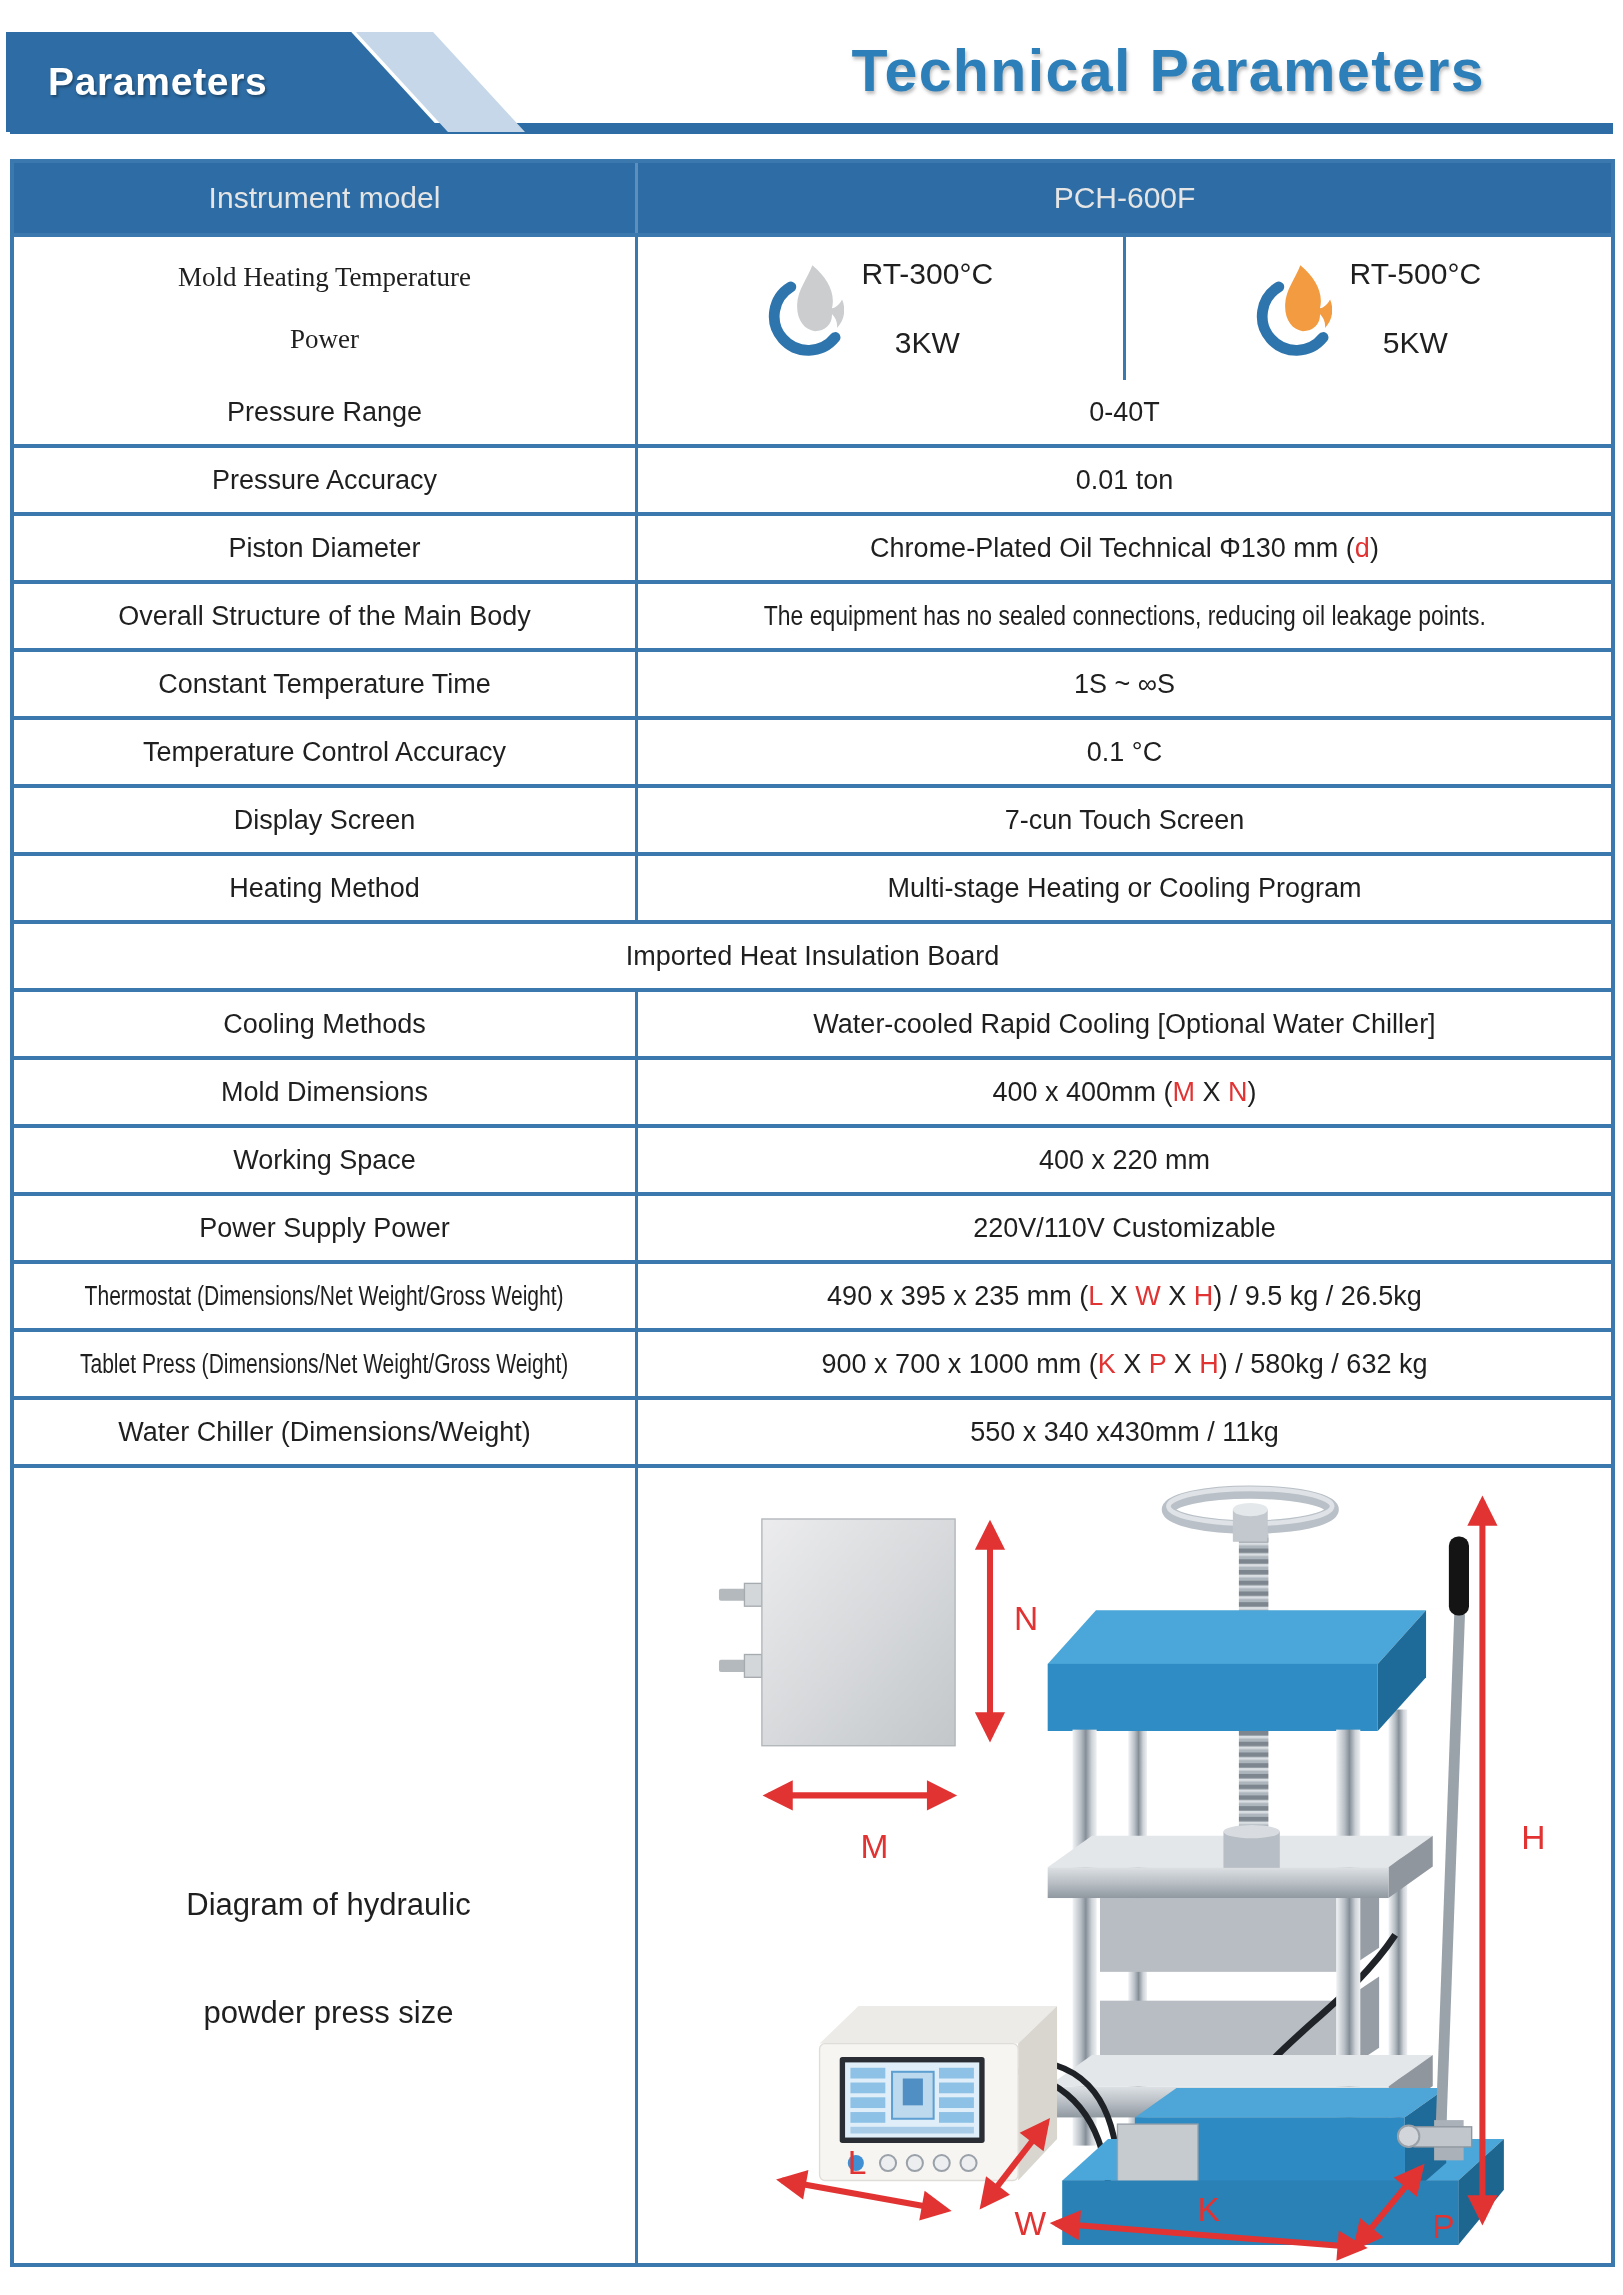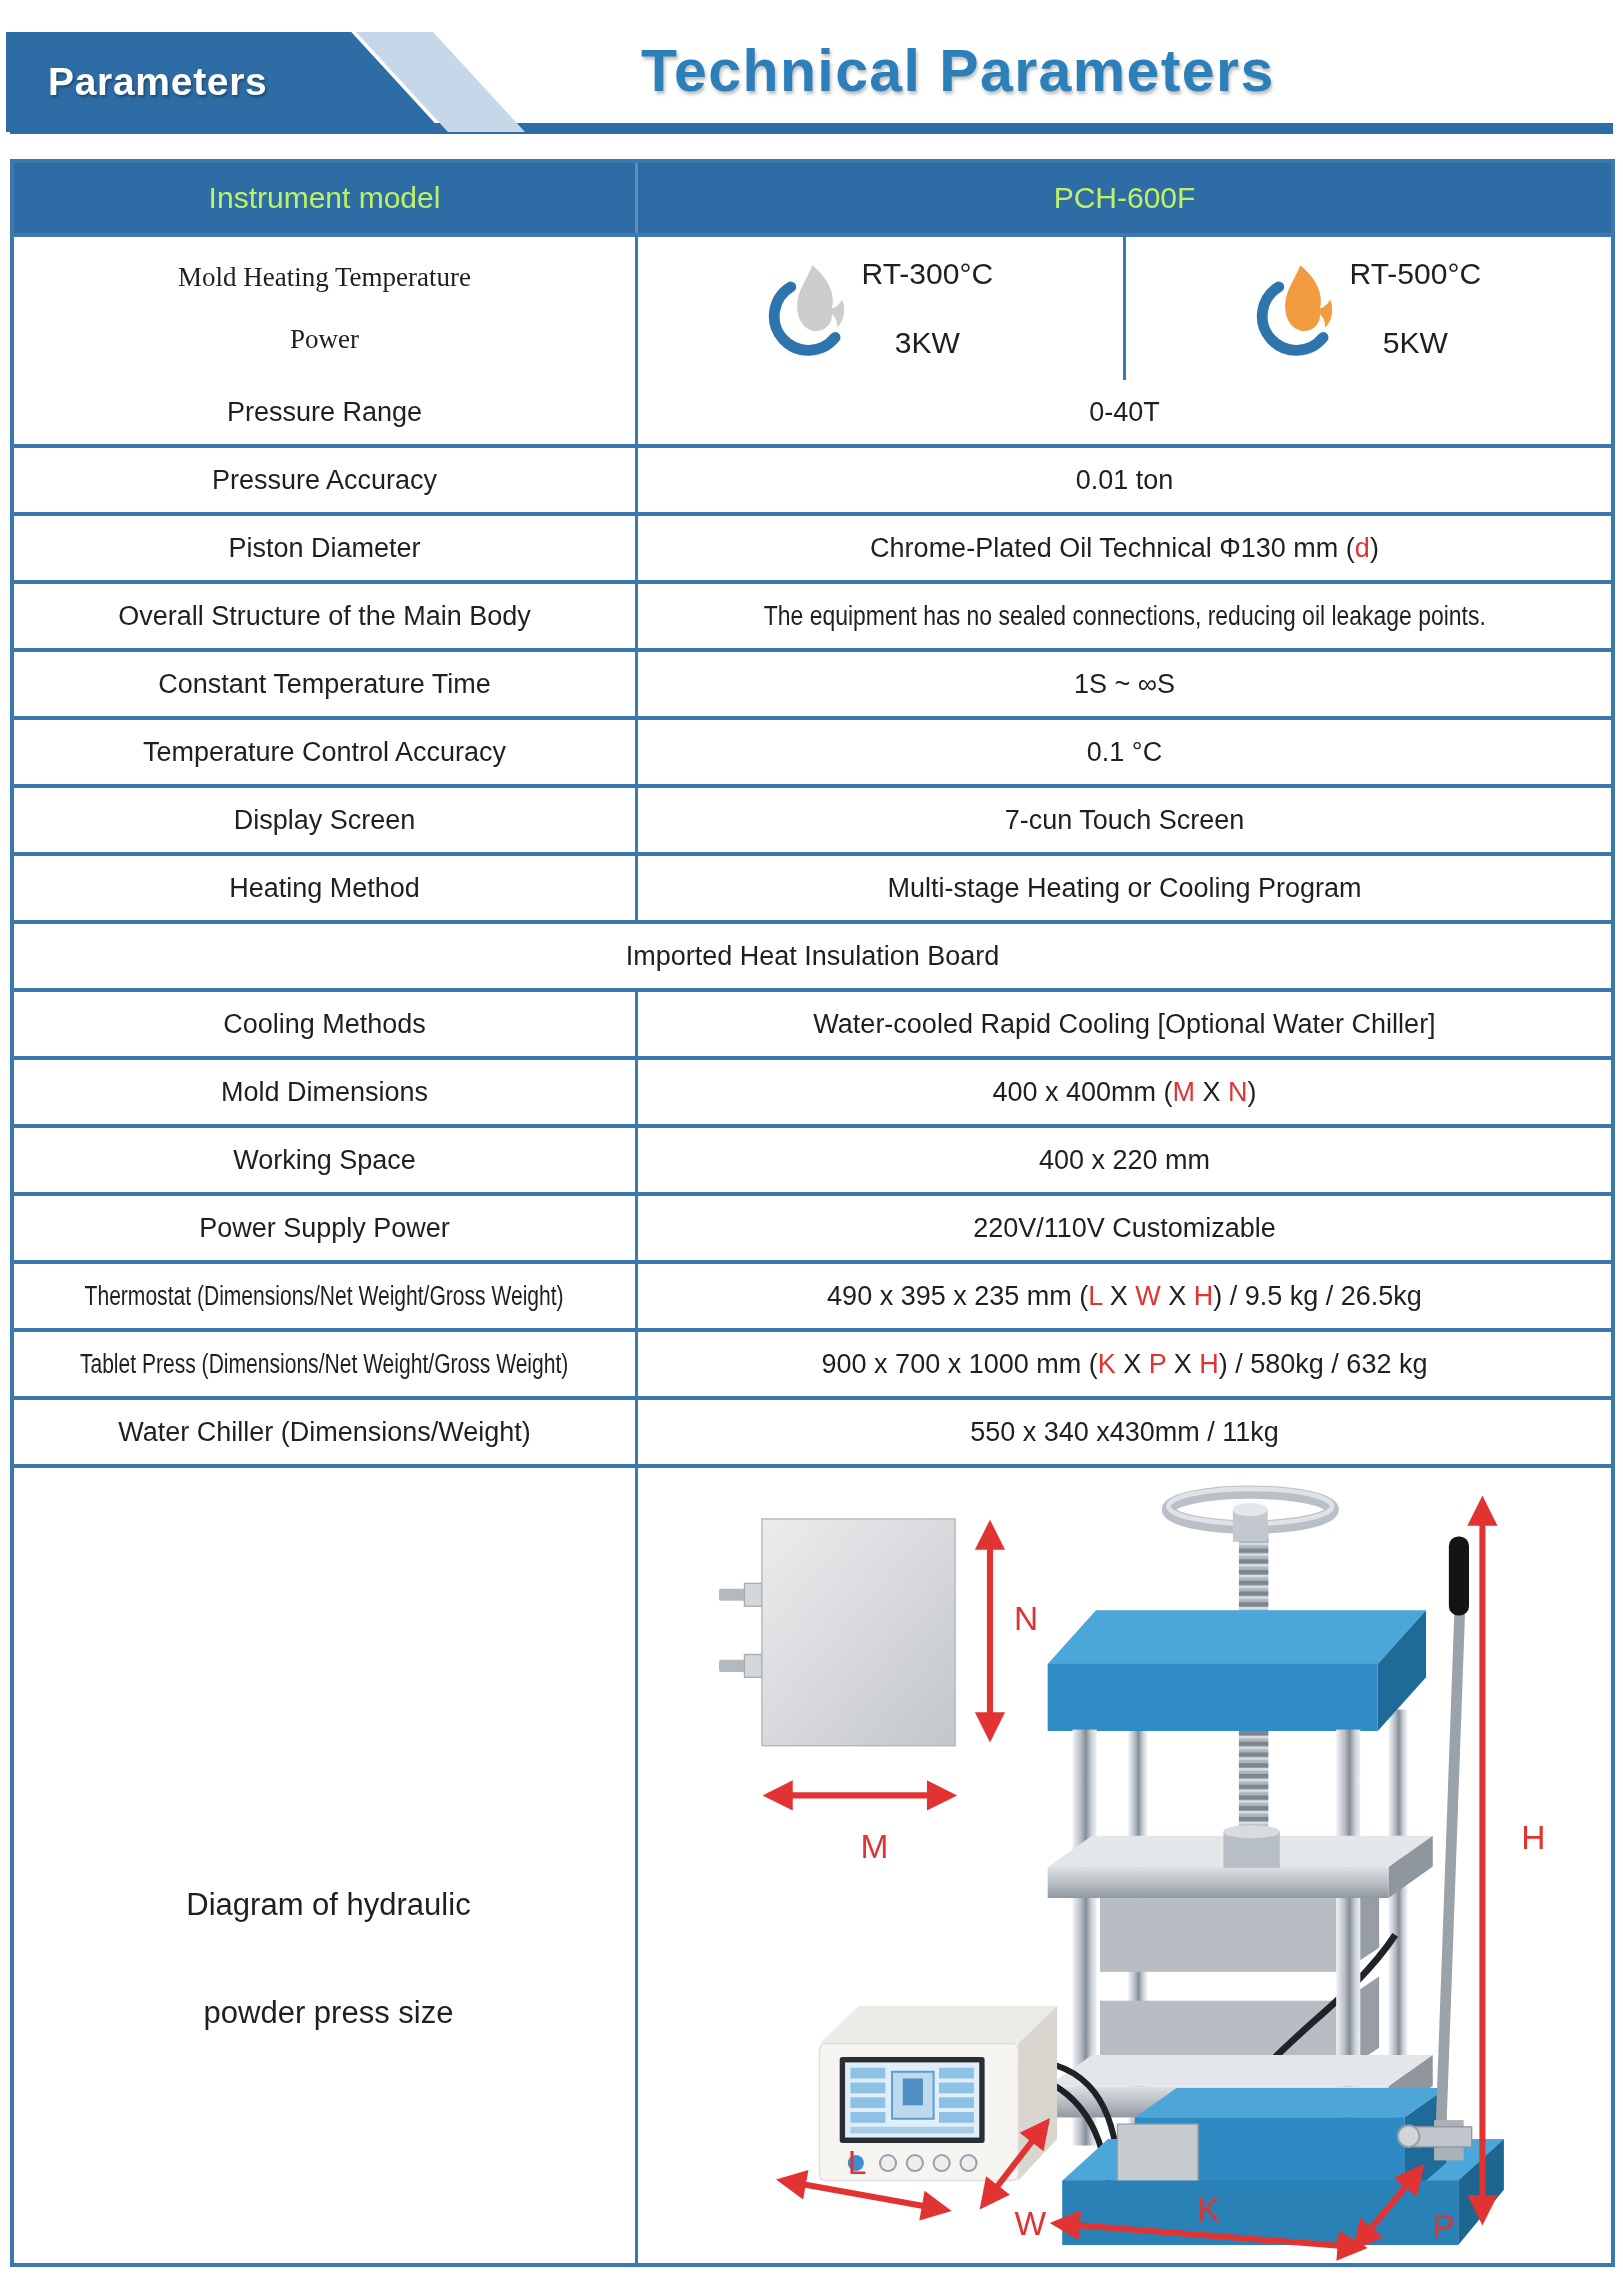--- a/index.html
+++ b/index.html
@@ -12,32 +12,32 @@
   
   .ribbon-bar{position:absolute;left:10px;top:123px;width:1603px;height:10.8px;background:var(--hdr);z-index:1;}
   .ribbon-dark{position:absolute;left:6px;top:32px;width:437px;height:100px;background:var(--hdr);
         clip-path:polygon(0 0,79% 0,100% 100%,0 100%);z-index:2;
         display:flex;align-items:center;}
   .ribbon-dark span{font-size:39px;font-weight:700;color:#fff;margin-left:42px;letter-spacing:0.7px;
         text-shadow:1.4px 2px 2.7px rgba(0,0,0,.35);}
   .ribbon-light{position:absolute;left:356px;top:32px;width:169px;height:100px;background:#c5d7e8;
         clip-path:polygon(0 0,45.6% 0,100% 100%,54.4% 100%);z-index:2;}
   .page-title{position:absolute;left:641px;top:27px;width:844px;height:88px;line-height:88px;
-        text-align:left;font-size:59px;font-weight:700;color:#2c7fb9;letter-spacing:1.4px;
+        text-align:right;font-size:59px;font-weight:700;color:#2c7fb9;letter-spacing:1.4px;
         text-shadow:1.4px 3.4px 3.4px rgba(70,70,70,.35);}
 
   
   .tbl{position:absolute;left:10px;top:159px;width:1597px;border:4px solid var(--bd);background:#fff;}
   .row{display:flex;border-top:4.7px solid var(--bd);}
   .row:first-child{border-top:none;}
   .cell{display:flex;align-items:center;justify-content:center;font-size:27px;}
   .cell.lbl{width:621px;flex:0 0 621px;border-right:3.4px solid var(--bd);text-align:center;}
   .cell.val{flex:1;text-align:center;}
   .head{height:70px;background:var(--hdr);}
-  .head .cell{color:#bef264;font-size:30px;border-right-color:#fff0;}
+  .head .cell{color:#e5e5e5;font-size:30px;border-right-color:#fff0;}
   .head .cell.lbl{border-right:3.4px solid #5c8fbd;}
   .r-std{height:64px;}
   .red{color:var(--red);}
   .condensed{display:inline-block;transform:scaleX(.78);transform-origin:center;white-space:nowrap;}
   .condensed2{display:inline-block;transform:scaleX(.85);transform-origin:center;white-space:nowrap;}
 
   
   .heat{height:143px;}
   .heat .lbl{flex-direction:column;gap:31px;font-family:Liberation Serif, serif;}
   .heatwrap{padding:0;display:flex;align-items:stretch;}

